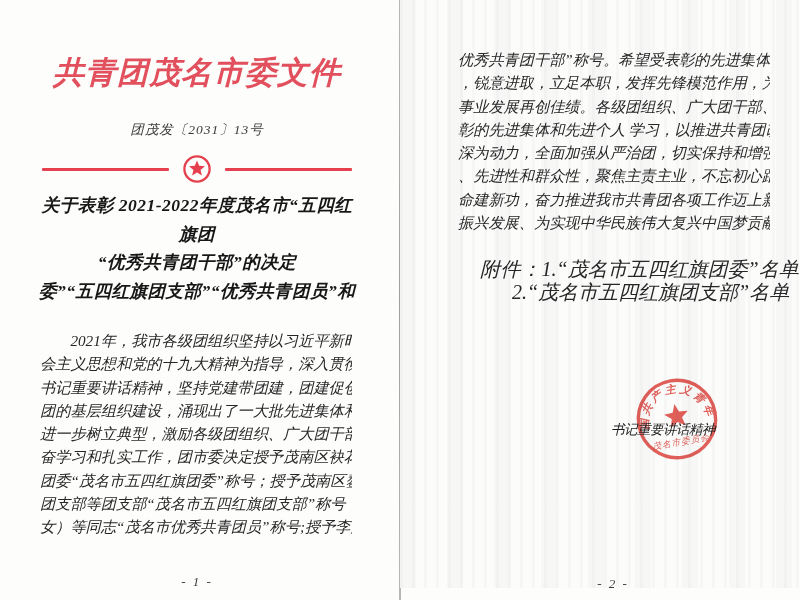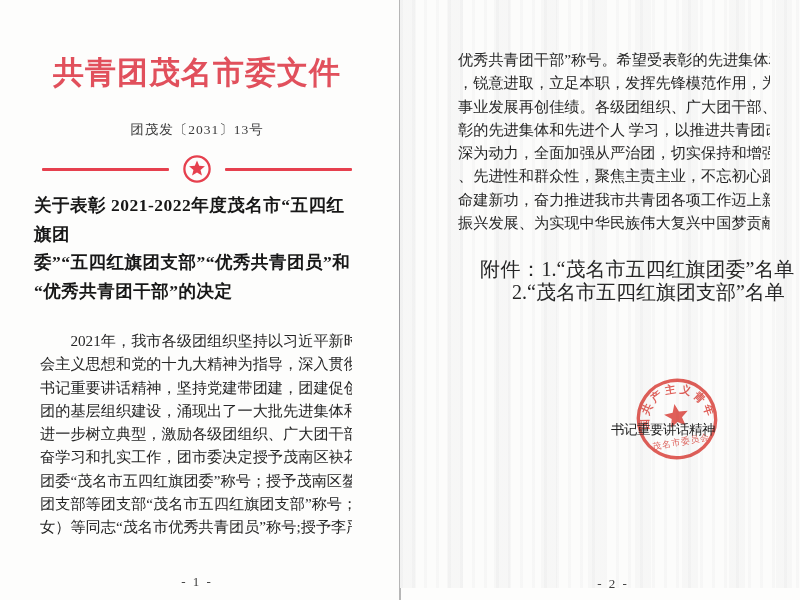--- a/index.html
+++ b/index.html
@@ -3,21 +3,21 @@
 <meta charset="utf-8">
 <style>
   html,body{margin:0;padding:0;}
   body{
     width:800px;height:600px;overflow:hidden;
     background:#f4f4f2;
     font-family:"Liberation Serif","DejaVu Serif",serif;
     color:#2b2b2b;
   }
   .sheet{position:relative;width:800px;height:600px;background:#fdfdfc;}
-  .page{position:absolute;top:0;height:588px;width:400px;}
+  .page{position:absolute;top:0;height:588px;width:400px;font-style:italic;}
   .page-left{left:0;background:#fdfdfc;}
   .page-right{
     left:400px;
     background:
       repeating-linear-gradient(90deg, rgba(160,162,168,.06) 0 3px, rgba(255,255,255,0) 3px 12px),
       repeating-linear-gradient(90deg, rgba(150,152,158,.05) 0 16px, rgba(255,255,255,0) 16px 47px),
       #fcfcfb;
   }
   .gutter{position:absolute;left:399px;top:0;width:2px;height:600px;background:linear-gradient(#b7b7b7,#9f9fa2,#b7b7b7);}
 
@@ -32,21 +32,21 @@
     text-align:center;font-size:13.5px;color:#3a3a3a;letter-spacing:1px;
   }
   .lp-divider{
     position:absolute;top:153px;left:42px;width:310px;height:32px;
     display:flex;align-items:center;justify-content:space-between;
   }
   .rline{flex:0 0 127px;height:3px;background:#e6404e;border-radius:1px;}
   .star-circle{width:30px;height:30px;flex:0 0 30px;}
   .lp-title{
     position:absolute;top:191px;left:34px;width:326px;
-    text-align:left;font-weight:700;font-size:17.5px;line-height:28.5px;
+    text-align:center;font-weight:700;font-size:17.5px;line-height:28.5px;
     color:#171717;letter-spacing:.5px;
   }
   .lp-body{
     position:absolute;top:329px;left:40px;width:312px;
     font-size:15.2px;line-height:23.3px;color:#262626;
   }
   .jline{text-align:justify;text-align-last:justify;height:23.3px;overflow:hidden;white-space:nowrap;}
   .jline.noj{text-align:left;text-align-last:left;}
   .indent{text-indent:2em;}
   .page-footer{
@@ -97,22 +97,22 @@
       <span class="rline"></span>
       <svg class="star-circle" viewBox="0 0 34 34">
         <circle cx="17" cy="17" r="14.3" fill="none" stroke="#e6404e" stroke-width="2.6"></circle>
         <polygon fill="#e6404e" points="17,7.3 19.5,13.4 26,13.9 21,18.1 22.6,24.5 17,21 11.4,24.5 13,18.1 8,13.9 14.5,13.4"></polygon>
       </svg>
       <span class="rline"></span>
     </div>
 
     <div class="lp-title">
       <div>关于表彰 2021-2022年度茂名市“五四红旗团</div>
+      <div>“优秀共青团干部”的决定</div>
       <div>委”“五四红旗团支部”“优秀共青团员”和</div>
-      <div>“优秀共青团干部”的决定</div>
     </div>
 
     <div class="lp-body">
       <div class="jline indent">2021年，我市各级团组织坚持以习近平新时代中国特色社</div>
       <div class="jline">会主义思想和党的十九大精神为指导，深入贯彻落实习近平总</div>
       <div class="jline">书记重要讲话精神，坚持党建带团建，团建促创新，切实加强</div>
       <div class="jline">团的基层组织建设，涌现出了一大批先进集体和优秀个人。为</div>
       <div class="jline">进一步树立典型，激励各级团组织、广大团干部和团员青年勤</div>
       <div class="jline">奋学习和扎实工作，团市委决定授予茂南区袂花镇团委等基层</div>
       <div class="jline">团委“茂名市五四红旗团委”称号；授予茂南区鳌头镇飞马一村</div>

